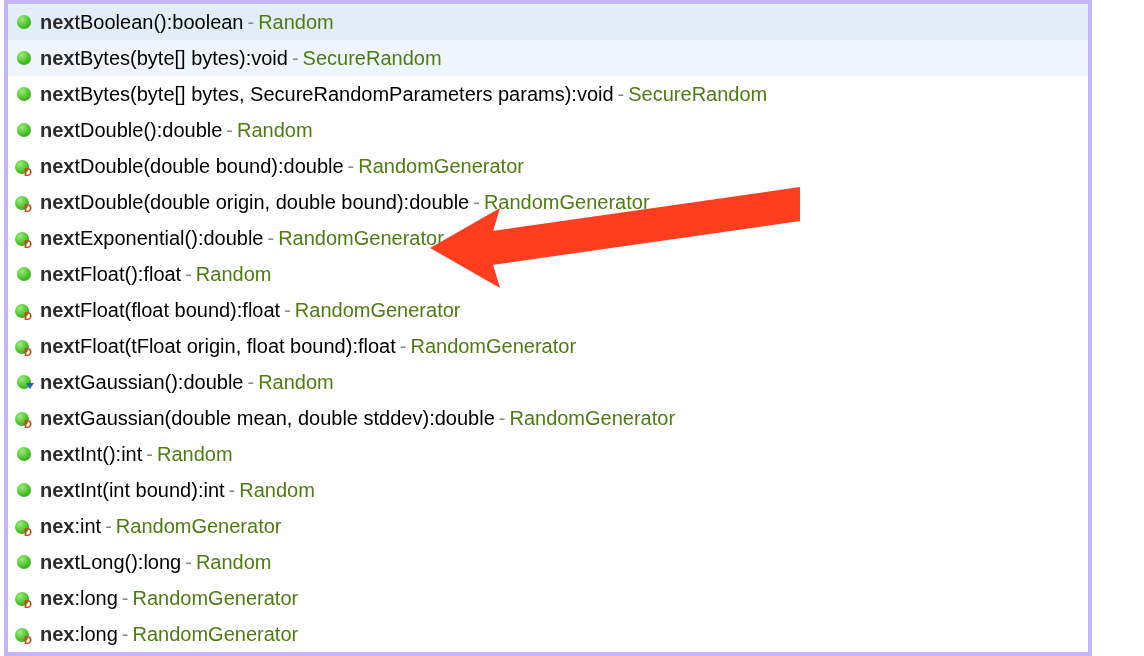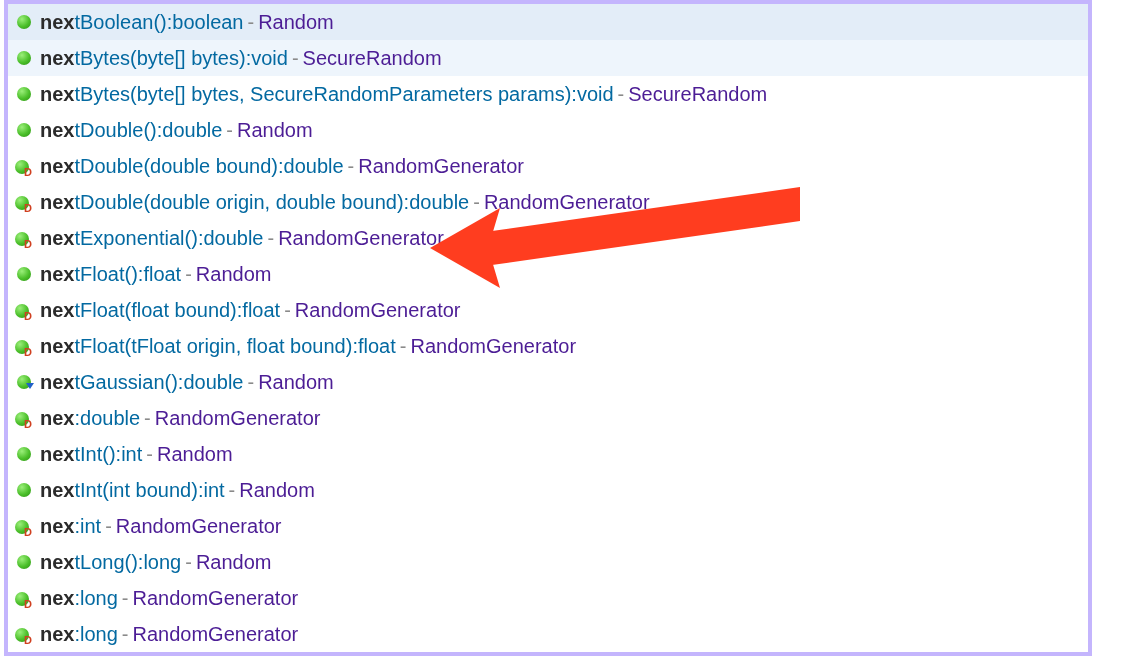--- a/index.html
+++ b/index.html
@@ -64,22 +64,22 @@
   }
   
   .ov-badge {
     position:absolute; left:12px; top:11px;
     width:0; height:0;
     border-left:4px solid transparent;
     border-right:4px solid transparent;
     border-top:6px solid #2261c9;
   }
   .bold { font-weight:700; color:#2b2b2b; }
-  .sig  { color:#0369a1; }
-  .src  { color:#4c1d95; }
+  .sig  { color:#000000; }
+  .src  { color:#4d7c0f; }
   .sep  { color:#8a8a8a; margin:0 4px; }
 
   
   .arrow-wrap {
     position:absolute;
     left:430px; top:183px;
     width:400px; height:120px;
     pointer-events:none;
   }
 </style>
@@ -213,20 +213,21 @@
       <span class="sig">double</span>
       <span class="sep"> - </span>
       <span class="src">Random</span>
     </div>
     <div class="row">
       <span class="icon">
         <span class="def-green"></span>
         <span class="def-flag">D</span>
       </span>
       <span class="bold">nex</span>
+      <span class="sig">tGaussian(double mean, double stddev)</span>
       <span class="sig"> : </span>
       <span class="sig">double</span>
       <span class="sep"> - </span>
       <span class="src">RandomGenerator</span>
     </div>
     <div class="row">
       <span class="icon">
         <span class="dot-green"></span>
       </span>
       <span class="bold">nex</span>

